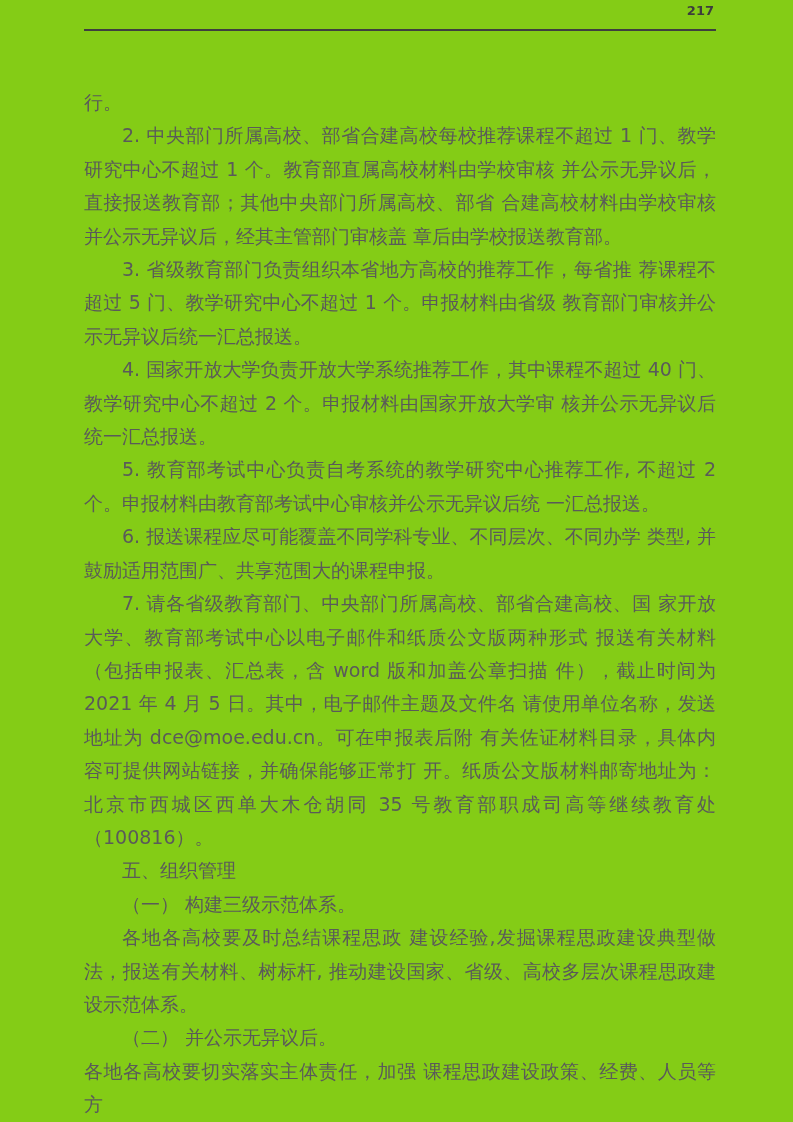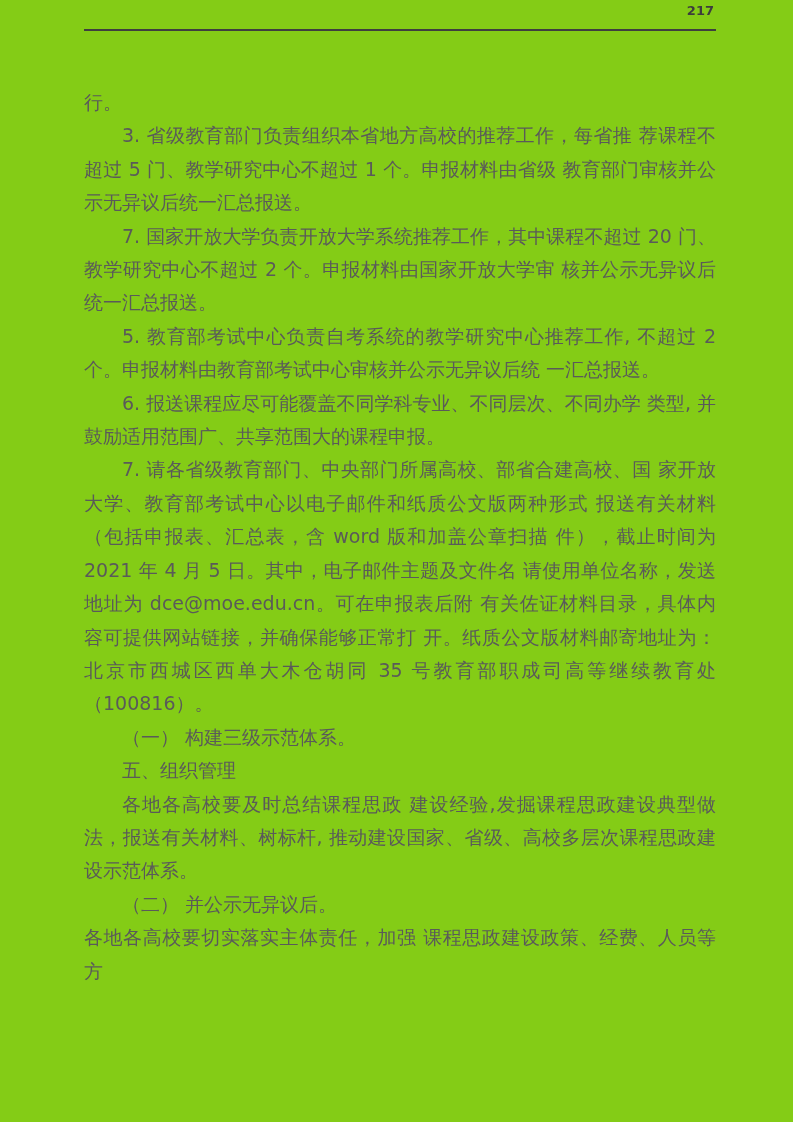--- a/index.html
+++ b/index.html
@@ -58,24 +58,25 @@
 </head>
 <body>
 
 <div class="page">
   <div class="page-header">
     <div class="page-number">217</div>
     <hr class="header-rule">
   </div>
   <div class="content">
       <p class="">行。</p>
+      <p class="indent">2. 中央部门所属高校、部省合建高校每校推荐课程不超过 1 门、教学研究中心不超过 1 个。教育部直属高校材料由学校审核 并公示无异议后，直接报送教育部；其他中央部门所属高校、部省 合建高校材料由学校审核并公示无异议后，经其主管部门审核盖 章后由学校报送教育部。</p>
       <p class="indent">3. 省级教育部门负责组织本省地方高校的推荐工作，每省推 荐课程不超过 5 门、教学研究中心不超过 1 个。申报材料由省级 教育部门审核并公示无异议后统一汇总报送。</p>
-      <p class="indent">7. 国家开放大学负责开放大学系统推荐工作，其中课程不超过 20 门、教学研究中心不超过 2 个。申报材料由国家开放大学审 核并公示无异议后统一汇总报送。</p>
+      <p class="indent">4. 国家开放大学负责开放大学系统推荐工作，其中课程不超过 40 门、教学研究中心不超过 2 个。申报材料由国家开放大学审 核并公示无异议后统一汇总报送。</p>
       <p class="indent">5. 教育部考试中心负责自考系统的教学研究中心推荐工作, 不超过 2 个。申报材料由教育部考试中心审核并公示无异议后统 一汇总报送。</p>
       <p class="indent">6. 报送课程应尽可能覆盖不同学科专业、不同层次、不同办学 类型, 并鼓励适用范围广、共享范围大的课程申报。</p>
       <p class="indent">7. 请各省级教育部门、中央部门所属高校、部省合建高校、国 家开放大学、教育部考试中心以电子邮件和纸质公文版两种形式 报送有关材料（包括申报表、汇总表，含 word 版和加盖公章扫描 件），截止时间为 2021 年 4 月 5 日。其中，电子邮件主题及文件名 请使用单位名称，发送地址为 dce@moe.edu.cn。可在申报表后附 有关佐证材料目录，具体内容可提供网站链接，并确保能够正常打 开。纸质公文版材料邮寄地址为：北京市西城区西单大木仓胡同 35 号教育部职成司高等继续教育处（100816）。</p>
+      <p class="indent">五、组织管理</p>
       <p class="indent">（一） 构建三级示范体系。</p>
-      <p class="indent">五、组织管理</p>
       <p class="indent">各地各高校要及时总结课程思政 建设经验,发掘课程思政建设典型做法，报送有关材料、树标杆, 推动建设国家、省级、高校多层次课程思政建设示范体系。</p>
       <p class="indent">（二） 并公示无异议后。</p>
       <p class="">各地各高校要切实落实主体责任，加强 课程思政建设政策、经费、人员等方</p>
     </div>
 </div>
 
 </body></html>

